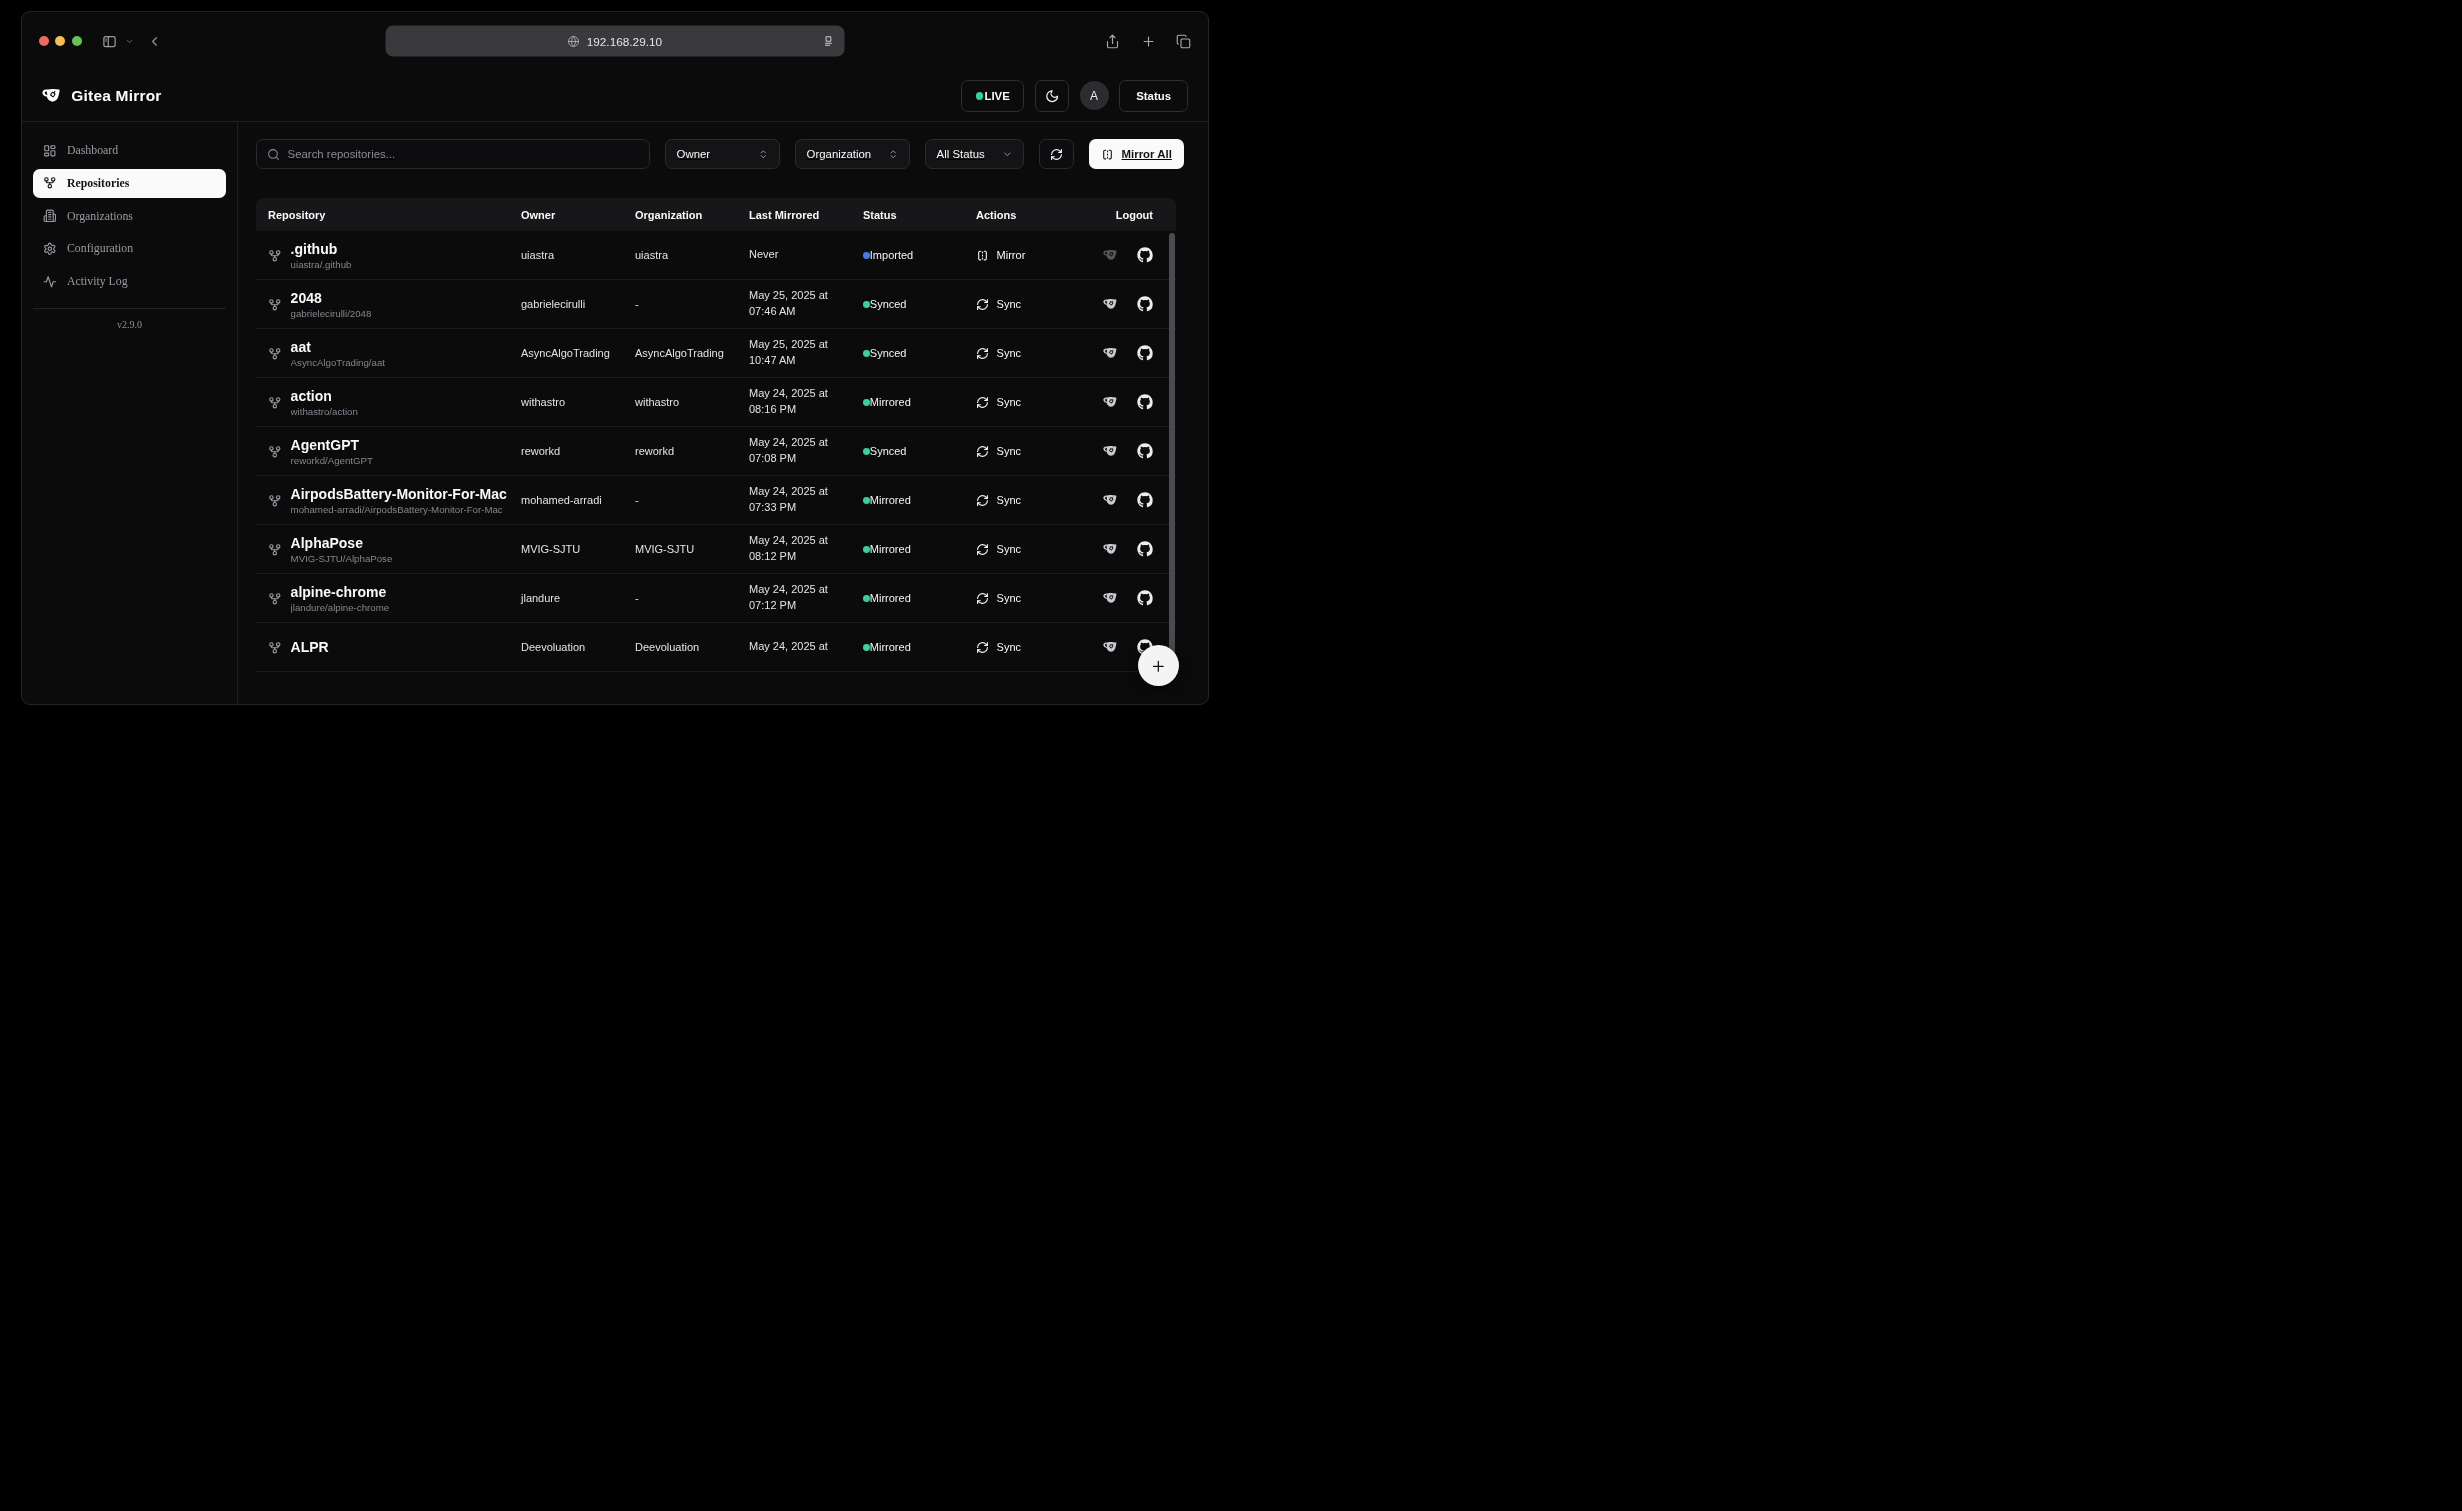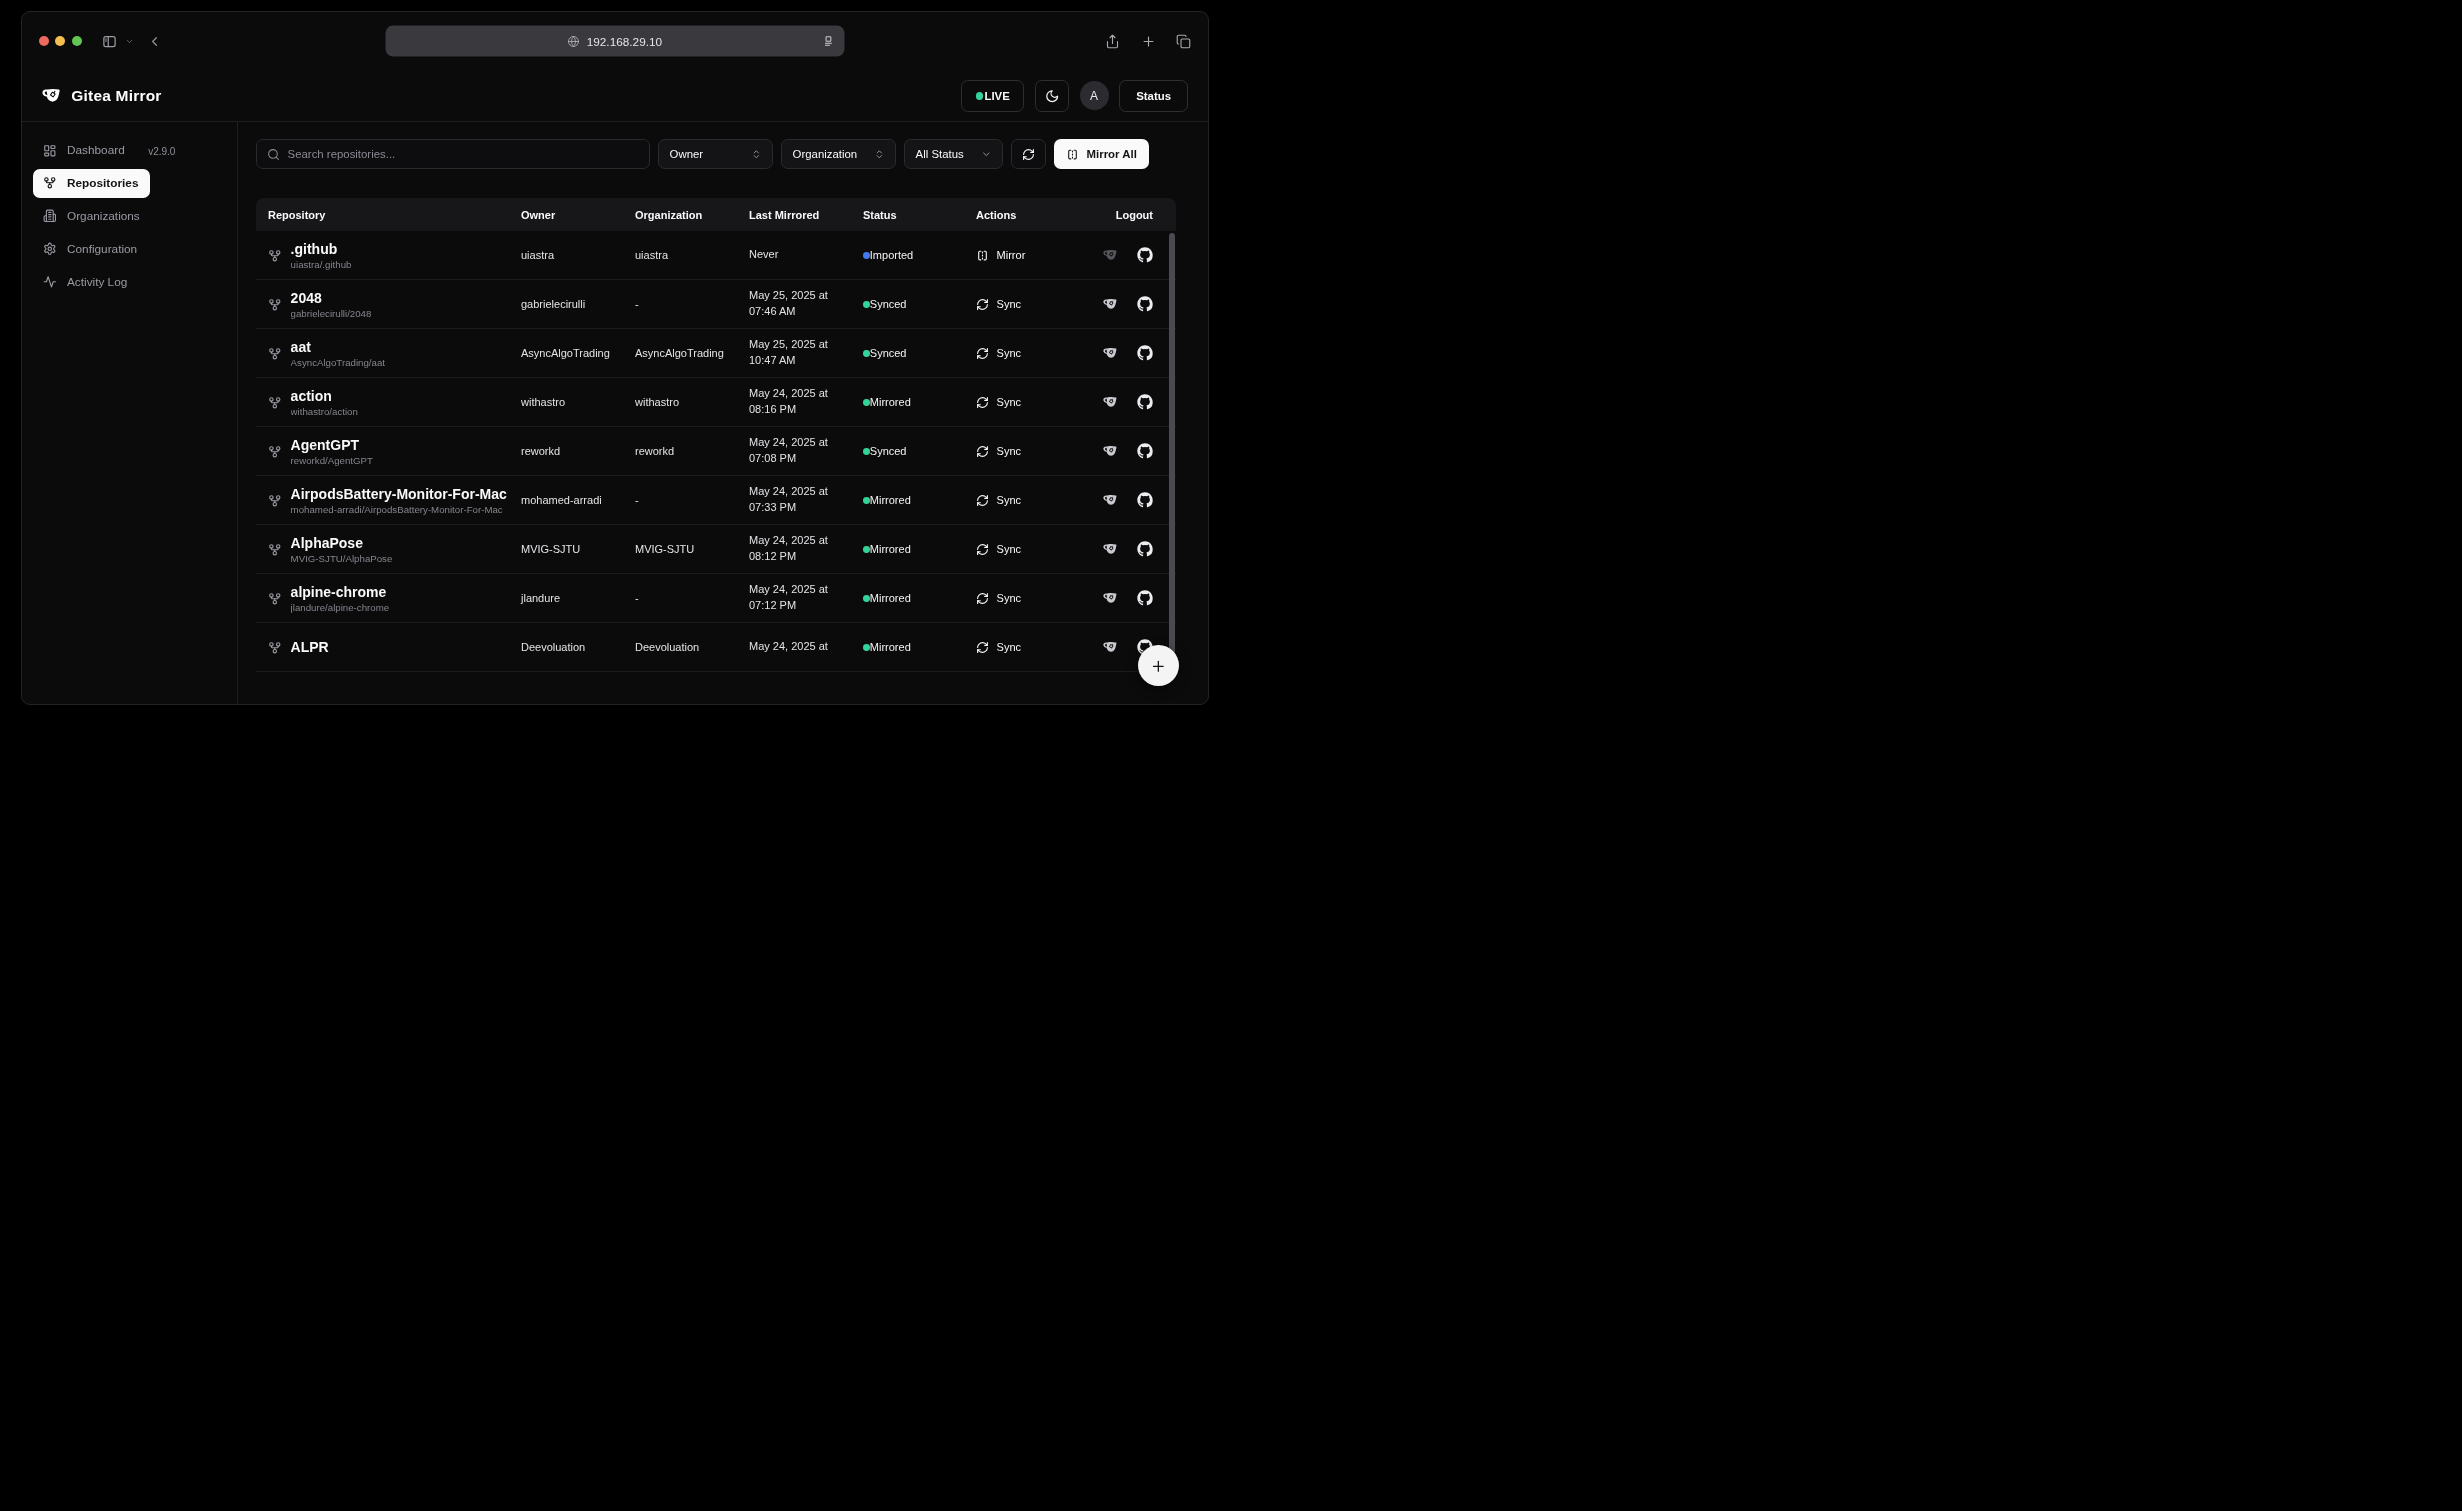--- a/index.html
+++ b/index.html
@@ -43,39 +43,39 @@
     font-size:11.4px; font-weight:600; }
   .livedot { width:7.6px; height:7.6px; border-radius:50%; }
   .iconbtn { width:34px; height:32px; border:0.8px solid #2e2e33; border-radius:6.8px;
     display:flex; align-items:center; justify-content:center; color:#fafafa; }
   .avatar { width:29px; height:29px; border-radius:50%; background:#2b2b30; color:#ececf0;
     display:flex; align-items:center; justify-content:center; font-size:12px; font-weight:500; }
 
   
   .content { display:flex; height:585px; }
   .sidebar { width:216px; border-right:0.8px solid #1f1f23; padding:13.6px 11.4px 12px;
-    display:flex; flex-direction:row; }
+    display:flex; flex-direction:column;font-family:Liberation Serif, serif; }
   .nav { display:flex; flex-direction:column; gap:3.8px; }
   .nav-item { height:29px; border-radius:6.8px; display:flex; align-items:center; gap:10px;
     padding:0 10px; color:#9a9aa3; font-size:11.8px; font-weight:500; cursor:default; }
   .nav-item.active { background:#fafafa; color:#131316; font-weight:600; }
   .help-card { margin-top:auto; background:#151518; border-radius:8.3px; padding:11.4px 11.4px 13px; }
   .help-title { color:#fafafa; font-size:11.4px; font-weight:700; }
   .help-body { color:#8f8f98; font-size:9.7px; line-height:1.5; margin-top:6.8px; }
   .help-link { display:flex; align-items:center; gap:5.3px; margin-top:9px;
     color:#e8e8ec; font-size:10.2px; font-weight:500; }
   .help-link .ic { width:10px; height:10px; }
   .side-divider { border-top:0.8px solid #232327; margin:11.4px -0.8px 0; }
   .version { text-align:center; color:#8f8f98; font-size:10px; margin-top:10px; }
 
   .main { position:relative; flex:1; }
 
   
   .toolbar { position:absolute; left:18px; right:24px; top:16.7px; height:30px;
-    display:flex; gap:8px; }
+    display:flex; gap:15px;text-decoration:underline; }
   .search { flex:1; max-width:394px; border:0.8px solid #2a2a2f; border-radius:6.8px;
     background:#0d0d0f; display:flex; align-items:center; gap:7.6px; padding:0 10px; color:#8a8a93; }
   .search input { flex:1; background:transparent; border:none; outline:none;
     color:#e4e4e7; font-size:11.4px; font-family:inherit; }
   .search input::placeholder { color:#8a8a93; }
   .search .ic { width:13px; height:13px; stroke-width:1.9; }
   .select { border:0.8px solid #2a2a2f; border-radius:6.8px; background:#141417;
     display:flex; align-items:center; justify-content:space-between; padding:0 10.6px;
     color:#fafafa; font-size:11.4px; font-weight:500; }
   .select .ic { width:10.6px; height:10.6px; color:#9a9aa3; stroke-width:2.1; }

